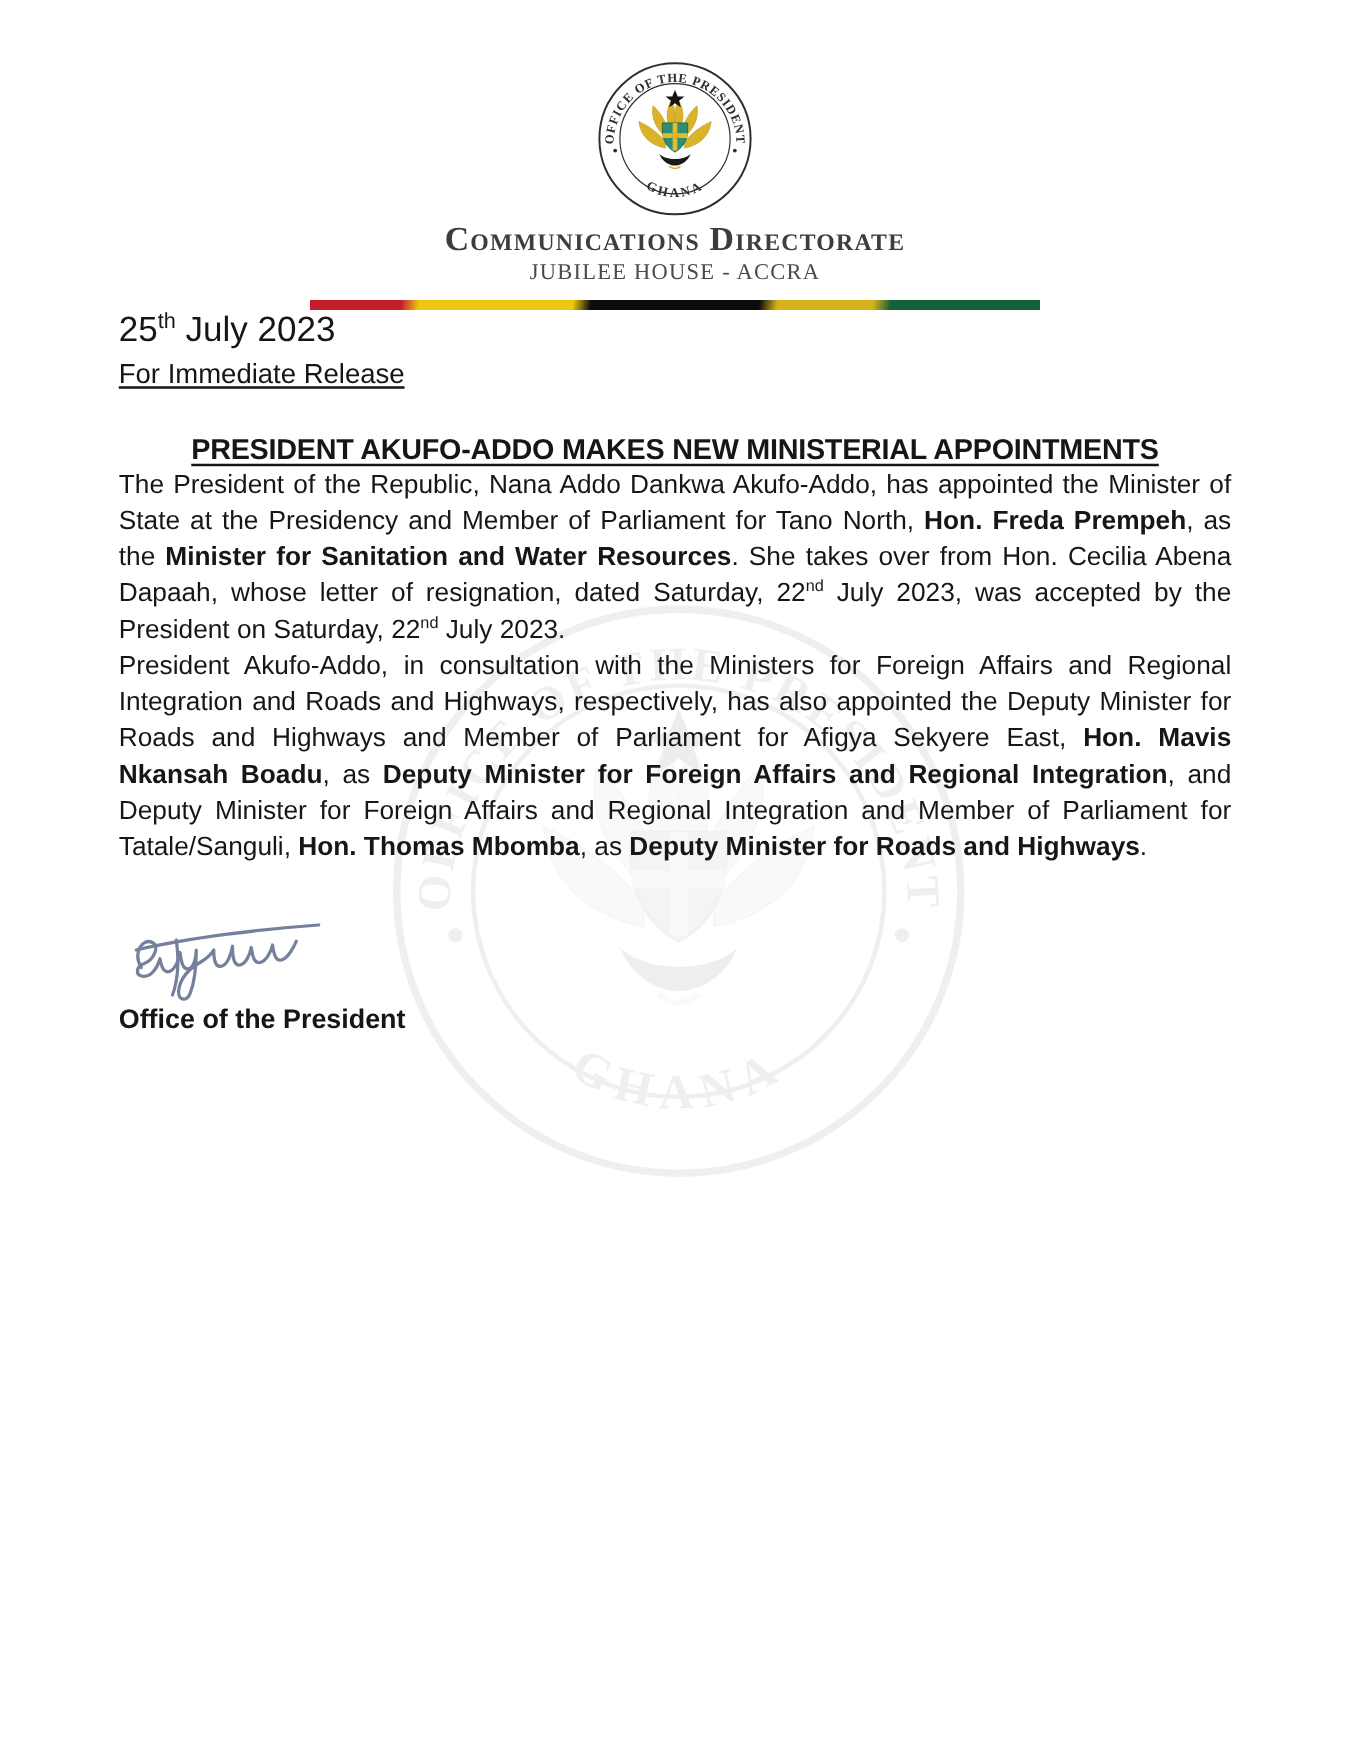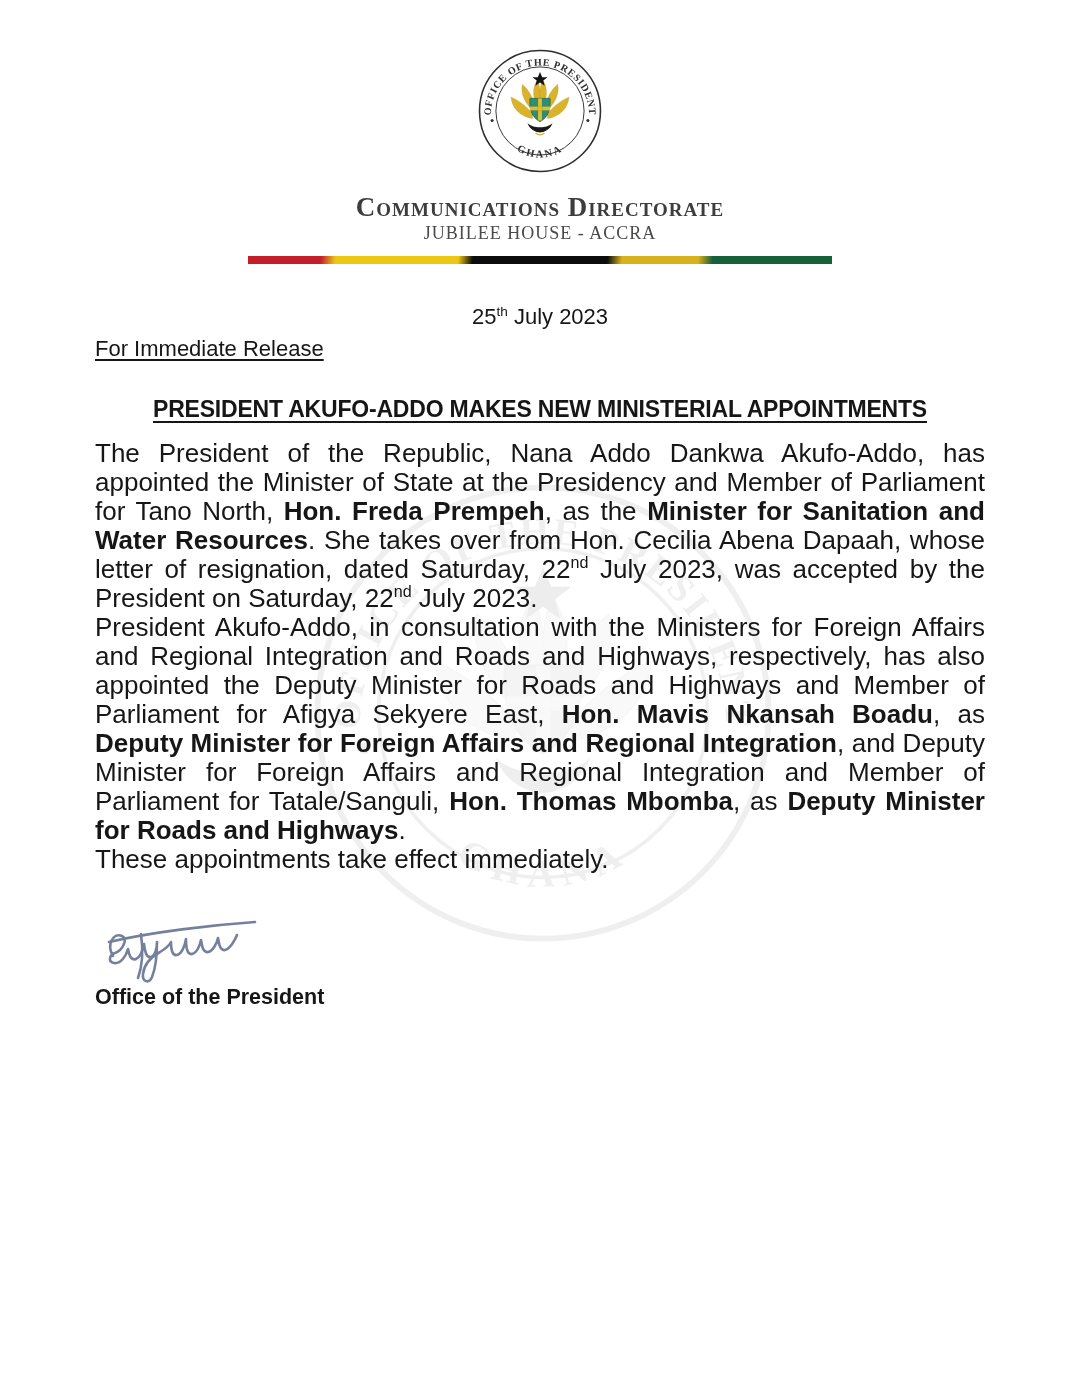--- a/index.html
+++ b/index.html
@@ -2,40 +2,40 @@
 <html><head>
 <meta charset="utf-8">
 <style>
   html,body{margin:0;padding:0;background:#ffffff;}
   body{font-family:"Liberation Sans", sans-serif;color:#161616;}
   .page{position:relative;width:1080px;height:1397px;background:#ffffff;overflow:hidden;}
 
   
   .letterhead{padding-top:48px;text-align:center;}
   .seal-wrap{width:126px;height:126px;margin:0 auto;display:block;}
-  .org-line1{margin-top:19px;font-family:"Liberation Serif", serif;font-weight:bold;
+  .org-line1{margin-top:3px;font-family:"Liberation Serif", serif;font-weight:bold;
              font-variant:small-caps;font-size:27px;letter-spacing:1px;color:#3d3d3d;line-height:1.05;}
   .org-line2{font-family:"Liberation Serif", serif;font-weight:normal;font-size:18px;
              letter-spacing:1px;color:#4a4a4a;margin-top:2px;}
   .flag-bar{width:584px;height:8px;margin:12px auto 0 auto;
             background:linear-gradient(97deg,
               #c41e2a 0%, #c41e2a 12.5%,
               #ecc713 15%, #ecc713 36%,
               #0c0c0c 38.5%, #0c0c0c 61.5%,
               #d8b21a 64%, #d8b21a 77%,
               #16613a 79.5%, #16613a 100%);}
 
   
   .doc-body{padding:0 95px;position:relative;z-index:2;}
-  .date-line{margin-top:40px;text-align:center;font-size:22px;}
+  .date-line{text-align:left;font-size:28px;}
   .release-label{margin-top:6px;font-size:22px;font-weight:normal;text-decoration:underline;
                  text-underline-offset:3px;}
-  .headline{margin:34px 0 16px 0;text-align:center;font-size:23px;font-weight:bold;
+  .headline{margin:34px 0 0 0;text-align:center;font-size:23px;font-weight:bold;
             letter-spacing:-0.2px;text-decoration:underline;text-underline-offset:4px;}
-  p.body-par{margin:0;font-size:26px;line-height:29px;text-align:justify;}
+  p.body-par{margin:0;font-size:21px;line-height:29px;text-align:justify;}
   .par-1{margin-top:33px;}
   .par-2{margin-top:29px;}
   .par-3{margin-top:29px;text-align:left;}
   sup{font-size:0.62em;line-height:0;vertical-align:super;}
 
   
   .signature-block{margin-top:40px;}
   .signature-svg{display:block;margin-left:2px;}
   .sig-name,.sig-title,.sig-office{font-size:21.5px;font-weight:bold;line-height:26px;}
   .sig-name{margin-top:2px;}
@@ -103,21 +103,20 @@
     <div class="date-line">25<sup>th</sup> July 2023</div>
 
     <div class="release-label">For Immediate Release</div>
 
     <h1 class="headline">PRESIDENT AKUFO-ADDO MAKES NEW MINISTERIAL APPOINTMENTS</h1>
 
     <p class="body-par par-1">The President of the Republic, Nana Addo Dankwa Akufo-Addo, has appointed the Minister of State at the Presidency and Member of Parliament for Tano North, <b>Hon. Freda Prempeh</b>, as the <b>Minister for Sanitation and Water Resources</b>. She takes over from Hon. Cecilia Abena Dapaah, whose letter of resignation, dated Saturday, 22<sup>nd</sup> July 2023, was accepted by the President on Saturday, 22<sup>nd</sup> July 2023.</p>
 
     <p class="body-par par-2">President Akufo-Addo, in consultation with the Ministers for Foreign Affairs and Regional Integration and Roads and Highways, respectively, has also appointed the Deputy Minister for Roads and Highways and Member of Parliament for Afigya Sekyere East, <b>Hon. Mavis Nkansah Boadu</b>, as <b>Deputy Minister for Foreign Affairs and Regional Integration</b>, and Deputy Minister for Foreign Affairs and Regional Integration and Member of Parliament for Tatale/Sanguli, <b>Hon. Thomas Mbomba</b>, as <b>Deputy Minister for Roads and Highways</b>.</p>
 
-    <p class="body-par par-3">These appointments take effect immediately.</p>
 
     <div class="signature-block">
       <svg class="signature-svg" width="190" height="70" viewBox="0 0 190 70" aria-hidden="true">
         <g fill="none" stroke="#75809c" stroke-width="2.6" stroke-linecap="round" stroke-linejoin="round">
           <path d="M 16,42 C 9,30 17,18 25,22 C 31,25 26,36 18,39 C 12,41 11,48 17,49 C 24,50 29,42 31,35 C 32,41 34,47 39,45 C 44,43 46,35 47,30 C 48,37 49,44 54,43 C 58,42 60,34 60,28 C 60,38 59,53 55,63 C 52,70 45,68 46,60 C 47,51 54,43 63,38 C 68,35 72,32 74,28 C 74,35 75,42 80,41 C 85,40 88,31 89,25 C 89,33 90,41 95,40 C 100,39 103,31 104,26 C 105,32 106,39 111,38 C 116,37 120,29 121,24 C 122,30 123,37 128,36 C 133,35 138,26 140,21"></path>
           <path d="M 12,28 C 55,18 115,11 158,8"></path>
           <path d="M 44,20 C 46,34 46,50 41,64"></path>
         </g>
       </svg>
       <div class="sig-office">Office of the President</div>

